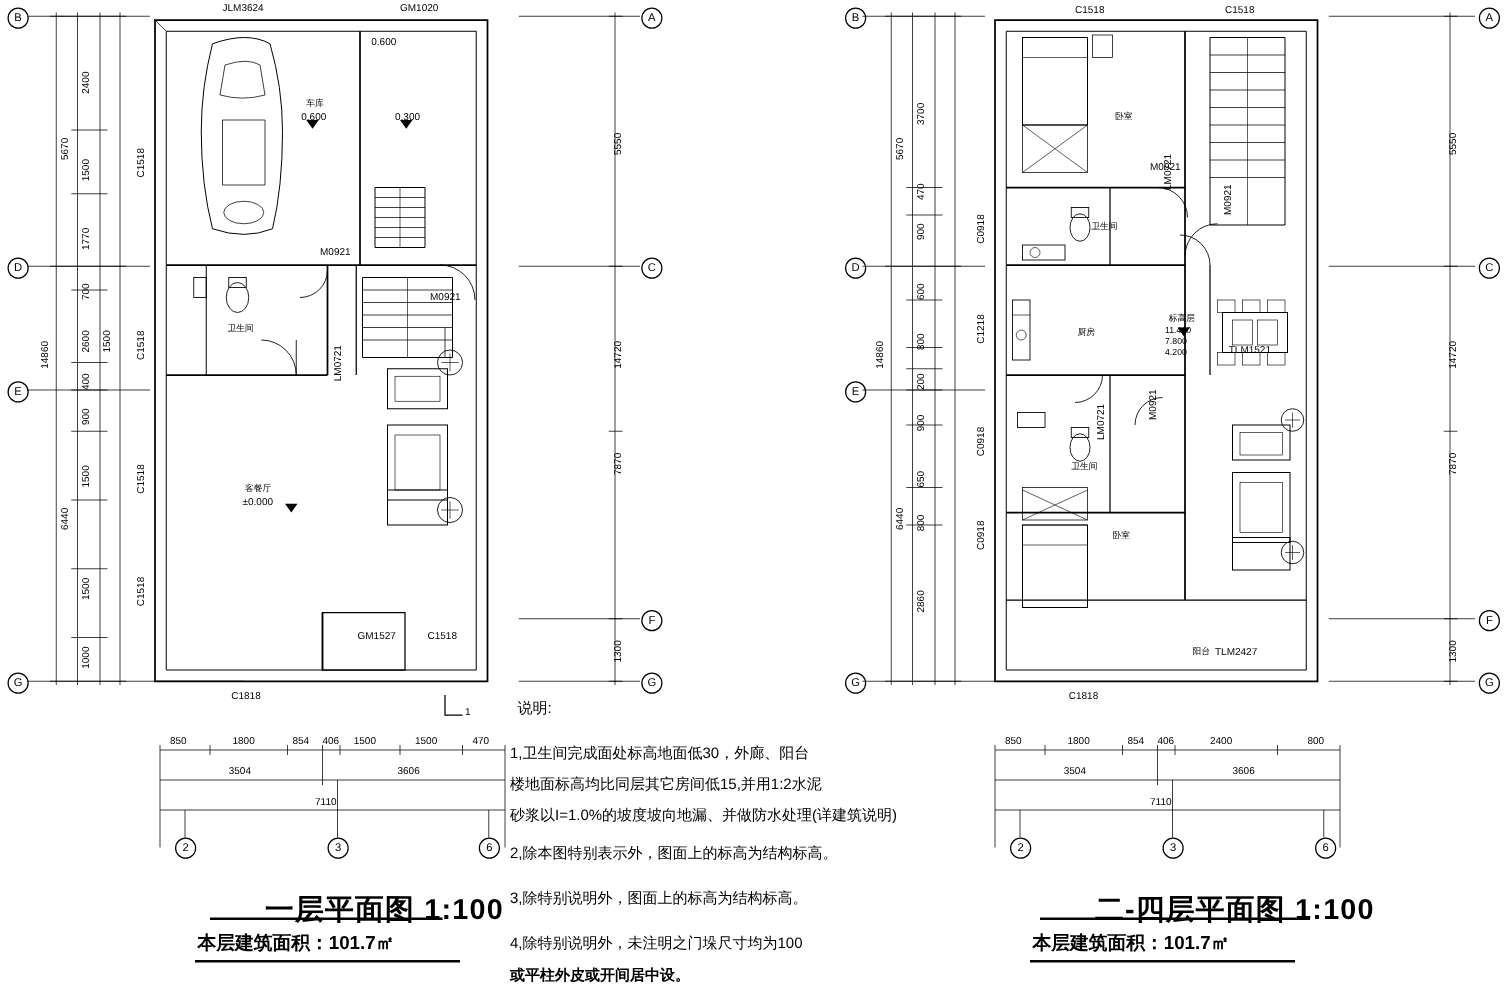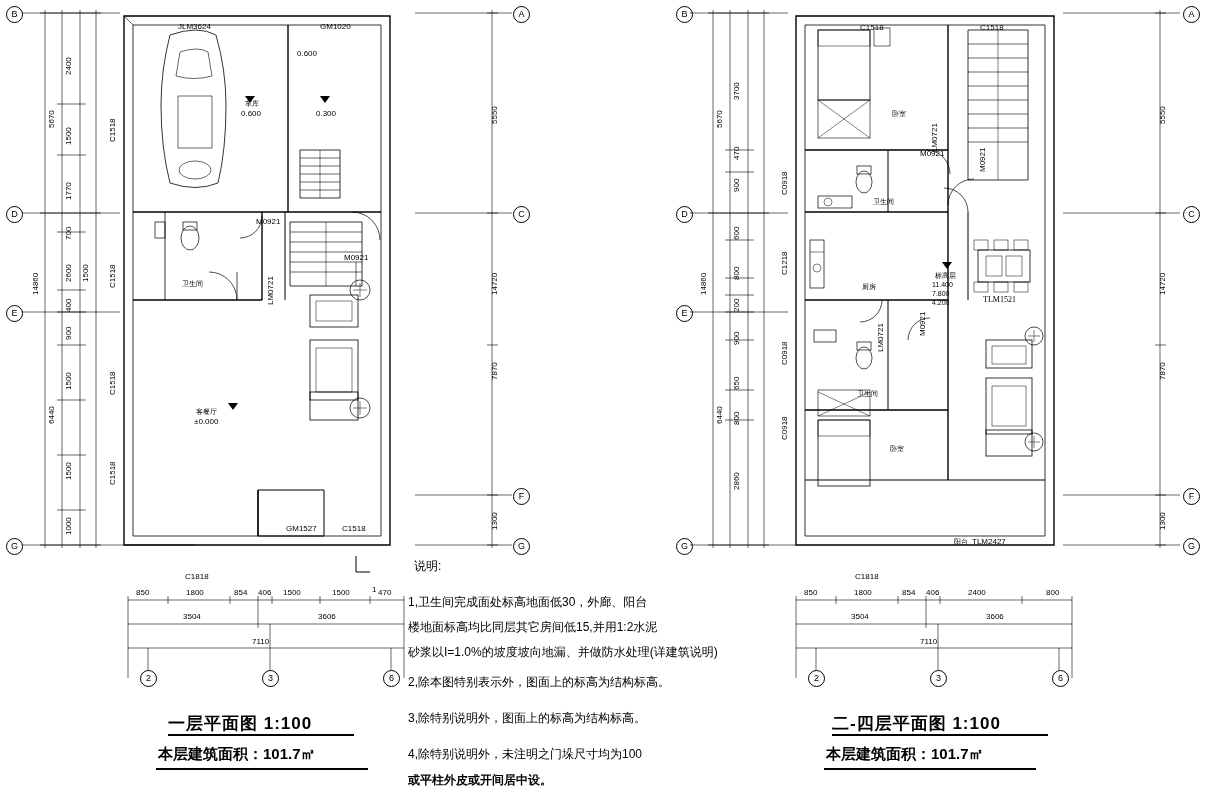--- a/index.html
+++ b/index.html
@@ -1,27 +1,27 @@
 <!DOCTYPE html>
 <html><head>
 <meta charset="utf-8">
 <style>
   html,body{margin:0;padding:0;background:#ffffff;}
   body{width:1205px;height:795px;position:relative;overflow:hidden;
        font-family:"Liberation Sans",sans-serif;color:#000;}
-  .txt{position:absolute;white-space:nowrap;font-size:9px;line-height:1;margin-top:20px;}
+  .txt{position:absolute;white-space:nowrap;font-size:9px;line-height:1;}
   .txt.s8{font-size:8px;}
   .txt.s7{font-size:7px;}
   .vtxt{position:absolute;white-space:nowrap;font-size:8px;
         transform-origin:0 0;transform:rotate(-90deg);}
   .circ{position:absolute;border:1px solid #000;border-radius:50%;
         width:15px;height:15px;font-size:9px;text-align:center;
         line-height:14px;background:#fff;}
   .note{position:absolute;font-size:12px;line-height:20px;white-space:nowrap;}
-  .title{position:absolute;font-size:17px;font-weight:bold;letter-spacing:1px;}
+  .title{position:absolute;font-size:23px;font-weight:bold;letter-spacing:1px;margin-left:44px;}
   .tline{position:absolute;background:#000;height:2px;}
   .area{position:absolute;font-size:15px;font-weight:bold;}
   svg{position:absolute;left:0;top:0;overflow:visible;}
   .dimtxt{position:absolute;font-size:8px;white-space:nowrap;}
 </style>
 </head>
 <body>
 
 <div>
 
@@ -396,21 +396,21 @@
   <div class="vtxt" style="left:780px;top:365px;">C0918</div>
   <div class="vtxt" style="left:780px;top:440px;">C0918</div>
   <div class="txt s8" style="left:855px;top:553px;">C1818</div>
   <div class="txt s8" style="left:972px;top:518px;">TLM2427</div>
 
   <div class="txt s8" style="left:920px;top:130px;">M0921</div>
   <div class="vtxt" style="left:930px;top:152px;">LM0721</div>
   <div class="vtxt" style="left:978px;top:172px;">M0921</div>
   <div class="vtxt" style="left:876px;top:352px;">LM0721</div>
   <div class="vtxt" style="left:918px;top:336px;">M0921</div>
-  <div class="txt s8" style="left:983px;top:276px;font-family:Liberation Serif, serif;">TLM1521</div>
+  <div class="txt s8" style="left:983px;top:276px;">TLM1521</div>
 
   <div class="txt s7" style="left:892px;top:90px;">卧室</div>
   <div class="txt s7" style="left:873px;top:178px;">卫生间</div>
   <div class="txt s7" style="left:862px;top:263px;">厨房</div>
   <div class="txt s7" style="left:857px;top:370px;">卫生间</div>
   <div class="txt s7" style="left:890px;top:425px;">卧室</div>
   <div class="txt s7" style="left:954px;top:518px;">阳台</div>
 
   <div class="txt s7" style="left:935px;top:252px;">标高层</div>
   <div class="txt s7" style="left:932px;top:261px;">11.400</div>

